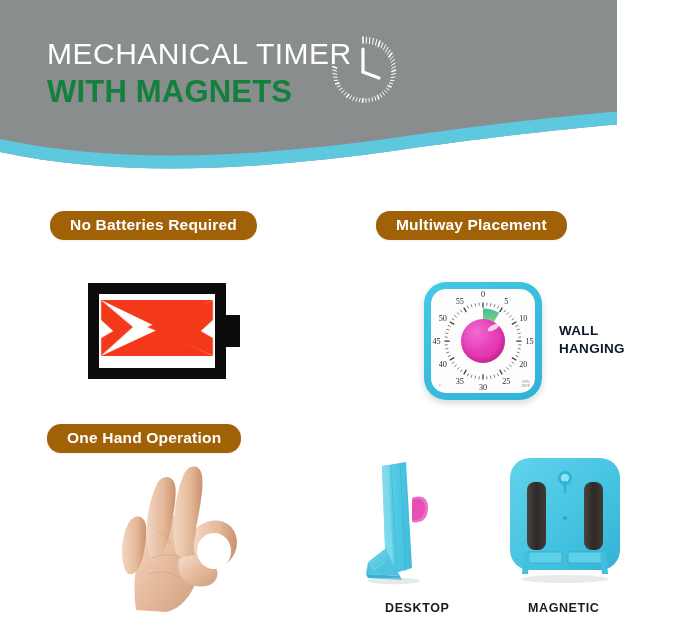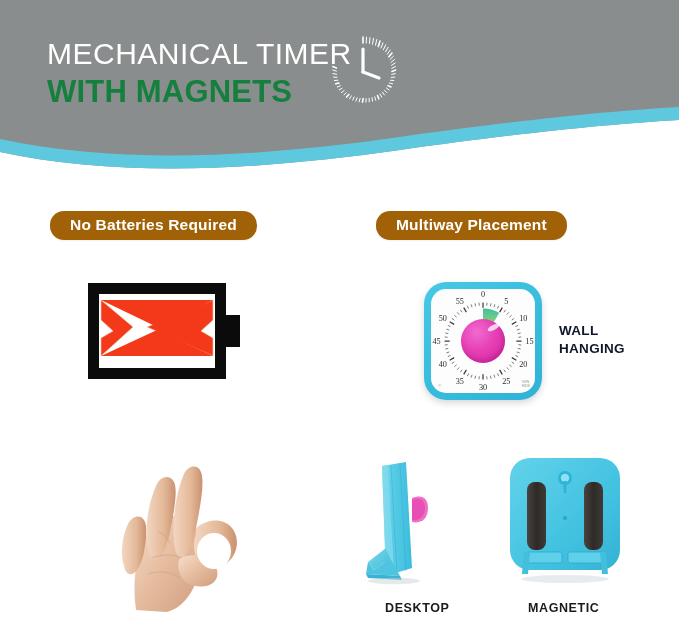--- a/index.html
+++ b/index.html
@@ -18,21 +18,21 @@
     width: 679px;
     height: 617px;
     overflow: hidden;
     background: #ffffff;
   }
 
   
   .header {
     position: absolute;
     left: 0; top: 0;
-    width: 679px;
+    width: 617px;
     height: 170px;
     overflow: hidden;
   }
   .header-wave-svg {
     position: absolute;
     left: 0; top: 0;
     width: 679px;
     height: 170px;
     display: block;
   }
@@ -304,20 +304,21 @@
     <div class="header-text">
       <div class="title-line1">MECHANICAL TIMER</div>
       <div class="title-line2">WITH MAGNETS</div>
     </div>
   </div>
 
   <div class="badge" id="badge-no-batteries">No Batteries Required</div>
 
   <div class="badge" id="badge-multiway">Multiway Placement</div>
 
+  <div class="badge" id="badge-one-hand">One Hand Operation</div>
 
   <div class="battery-wrap">
     <div class="battery-body"></div>
     <div class="battery-cap"></div>
     <svg class="battery-x" viewBox="0 0 116 74">
       <polygon points="2,6 34,33 2,62 2,44 14,37 2,26" fill="#f4391a" stroke="#e8c9b2" stroke-width="0.7"></polygon>
       <polygon points="114,6 114,26 102,37 114,44 114,62 48,33" fill="#f4391a" stroke="#e8c9b2" stroke-width="0.7"></polygon>
       <polygon points="2,6 114,6 58,33" fill="#f4391a"></polygon>
       <polygon points="2,62 114,62 58,36" fill="#f4391a"></polygon>
     </svg>

